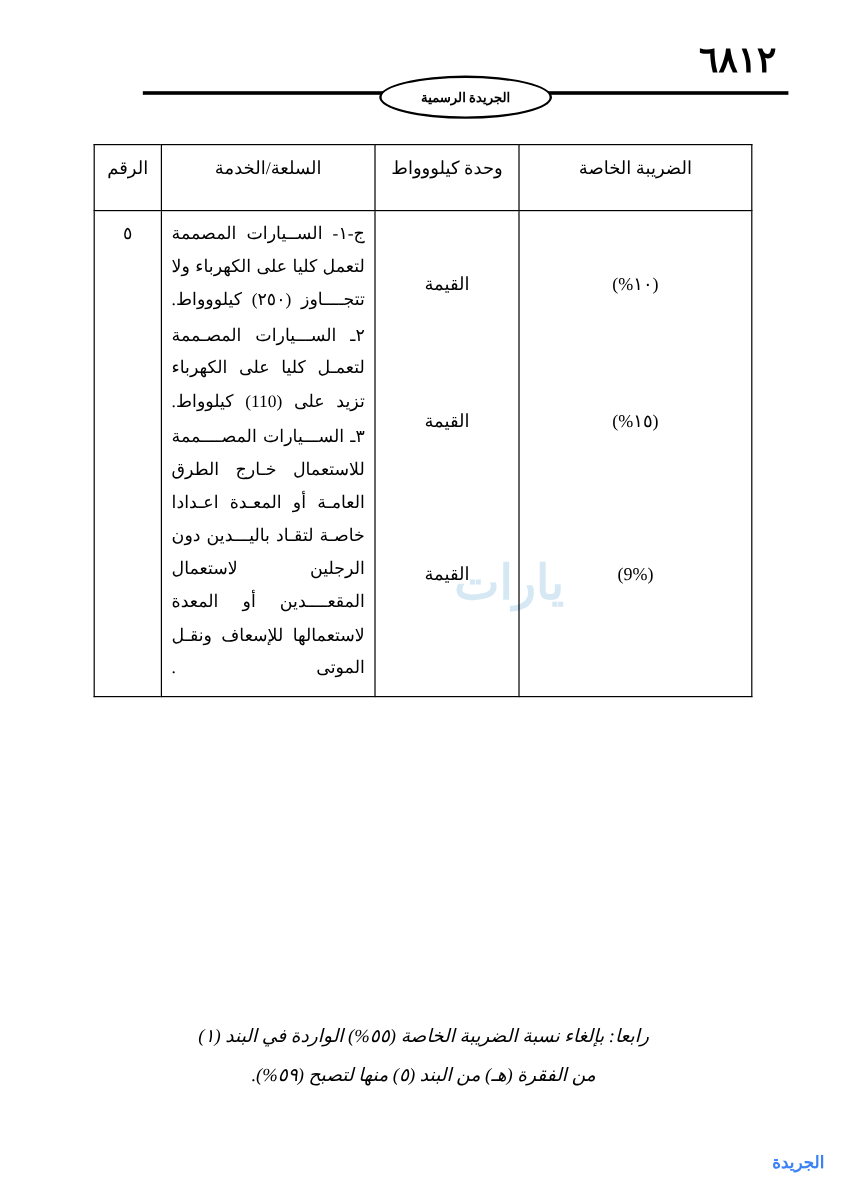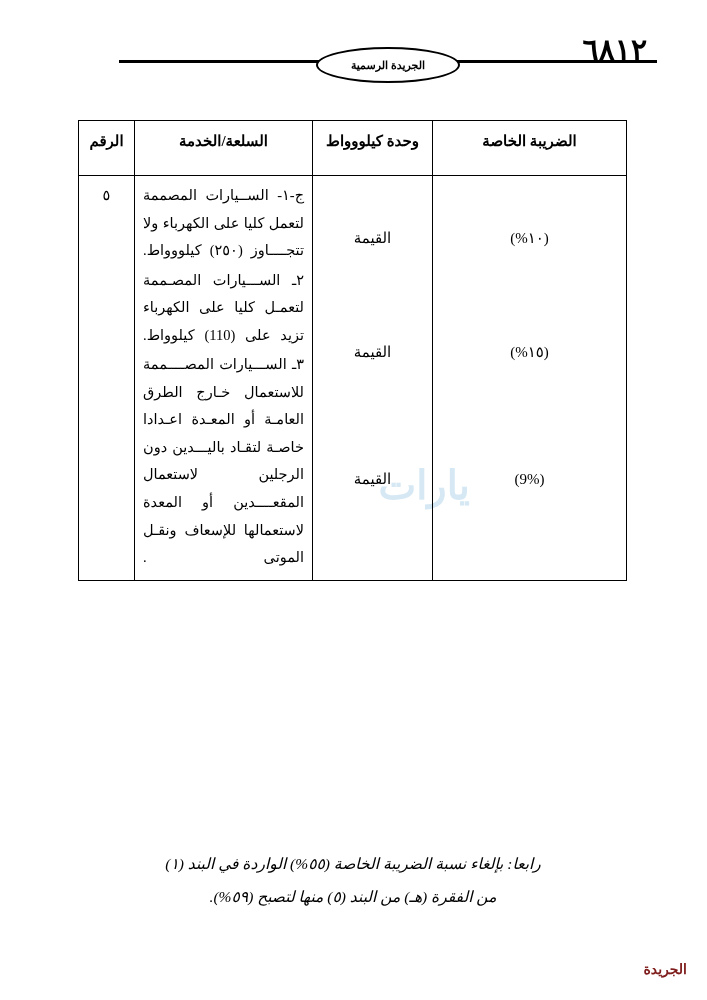--- a/index.html
+++ b/index.html
@@ -29,21 +29,21 @@
     top: 32px;
     right: 60px;
     font-size: 30px;
     font-weight: bold;
     letter-spacing: 1px;
     font-family: "Liberation Serif", serif;
   }
 
   .header-rule-wrap {
     position: absolute;
-    top: 56px;
+    top: 72px;
     left: 50px;
     right: 50px;
     height: 34px;
   }
   .header-rule {
     position: absolute;
     top: 4px;
     left: 0;
     right: 0;
     border-top: 3px solid #000;
@@ -76,21 +76,21 @@
   }
   .tbl td, .tbl th {
     border: 1px solid #000;
     vertical-align: top;
     padding: 6px 8px;
     font-size: 14.5px;
     line-height: 1.9;
   }
   .tbl th {
     text-align: center;
-    font-weight: bold;
+    font-weight: normal;
     font-size: 15px;
     line-height: 1.6;
     padding: 8px 4px 22px;
     vertical-align: top;
   }
   .col-num    { width: 56px; }
   .col-item   { width: 178px; }
   .col-unit   { width: 120px; }
   .col-tax    { width: 194px; }
 
@@ -140,21 +140,21 @@
     top: 462px;
     right: 237px;
     letter-spacing: 2px;
     opacity: .85;
     text-align: center;
   }
   .wm-small {
     bottom: 22px;
     right: 20px;
     font-size: 14px;
-    color: #7f1d1d;
+    color: #3b82f6;
     transform: none;
   }
 
   
   .footer-para {
     position: absolute;
     top: 848px;
     right: 80px;
     width: 548px;
     font-size: 15.5px;

